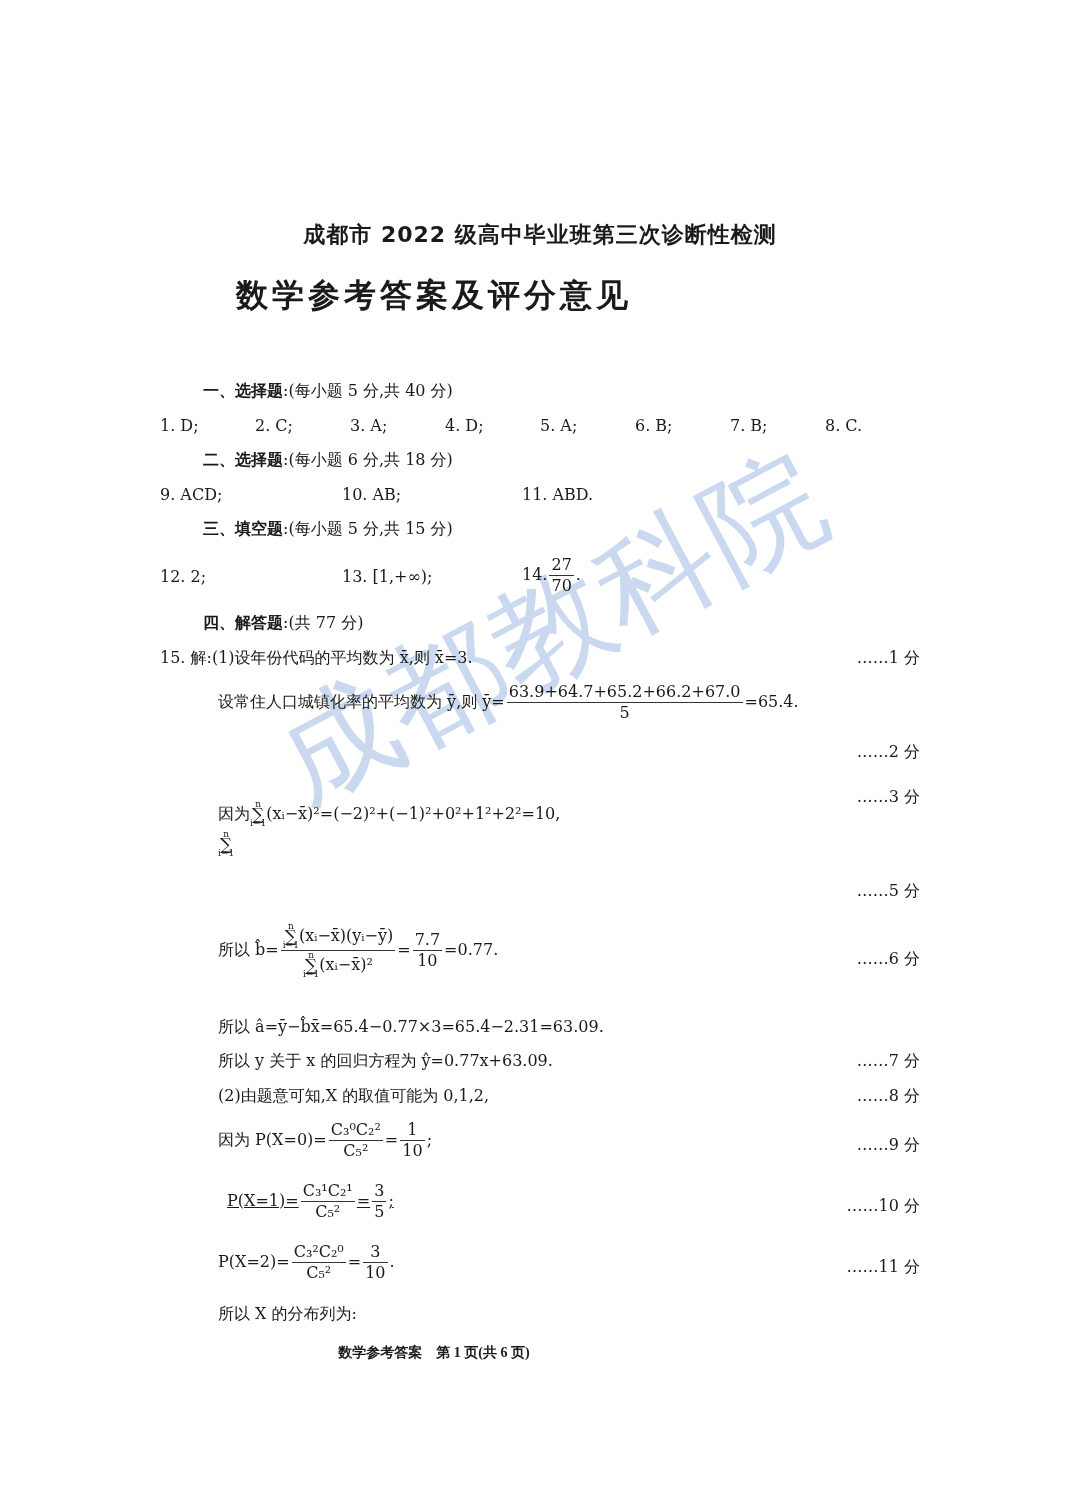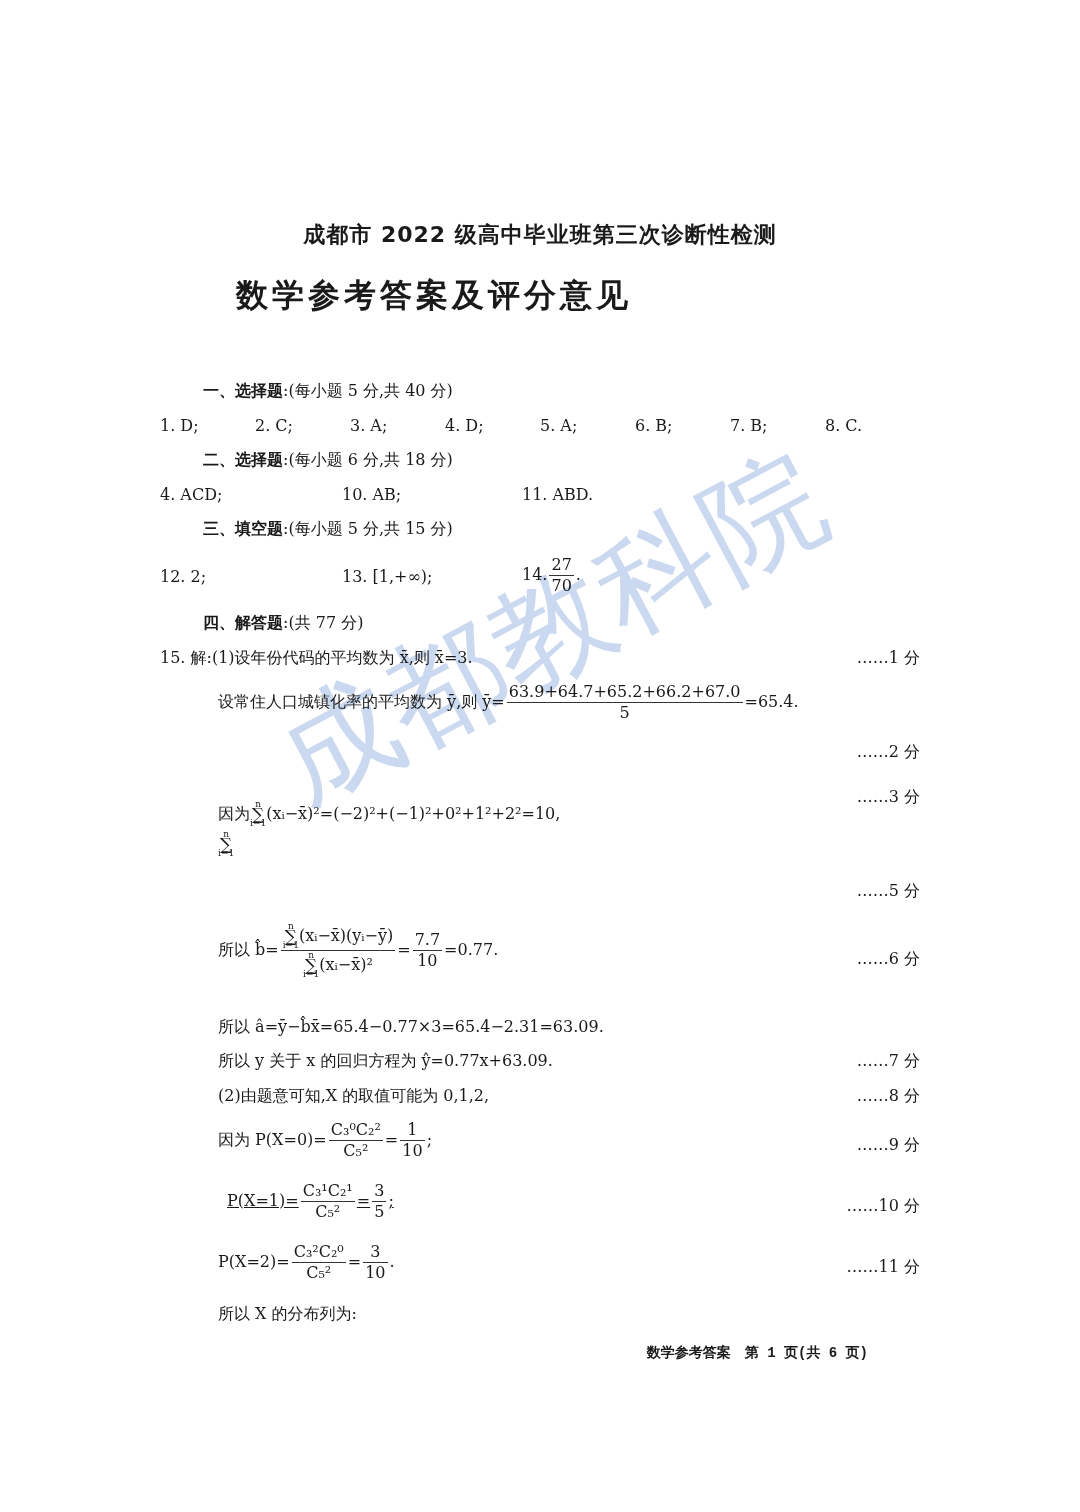--- a/index.html
+++ b/index.html
@@ -17,42 +17,42 @@
   .frac { display:inline-block; vertical-align:middle; text-align:center; margin:0 2px; }
   .frac > span { display:block; padding:0 2px; line-height:20px; }
   .frac > span.num { border-bottom:1px solid #333; }
   .sum { display:inline-block; vertical-align:middle; text-align:center; font-size:17px; line-height:10px; }
   .sum small { display:block; font-size:9px; line-height:9px; }
   .watermark {
     position:absolute; left:250px; top:700px; font-family:"DejaVu Sans","Liberation Sans",sans-serif;
     font-size:118px; color:#b9cdea; opacity:0.75; transform:rotate(-28deg); transform-origin:left top;
     letter-spacing:2px; white-space:nowrap; pointer-events:none;
   }
-  .footer { top:1344px; left:0; width:868px; text-align:right; font-size:14px; font-weight:bold; font-family:Liberation Mono, monospace; }
+  .footer { top:1344px; left:0; width:868px; text-align:center; font-size:14px; font-weight:bold; font-family:Liberation Serif, serif; }
 </style>
 </head>
 <body>
 
 <div class="watermark">成都教科院</div>
 
 <div class="abs t1">成都市 2022 级高中毕业班第三次诊断性检测</div>
 <div class="abs t2">数学参考答案及评分意见</div>
 
 <div class="abs sec" style="top:381px;left:160px;"><b>一、选择题</b><span>:(每小题 5 分,共 40 分)</span></div>
 <div class="abs ln" style="top:416px;left:160px;">1. D;</div>
 <div class="abs ln" style="top:416px;left:255px;">2. C;</div>
 <div class="abs ln" style="top:416px;left:350px;">3. A;</div>
 <div class="abs ln" style="top:416px;left:445px;">4. D;</div>
 <div class="abs ln" style="top:416px;left:540px;text-align:center;">5. A;</div>
 <div class="abs ln" style="top:416px;left:635px;">6. B;</div>
 <div class="abs ln" style="top:416px;left:730px;">7. B;</div>
 <div class="abs ln" style="top:416px;left:825px;">8. C.</div>
 
 <div class="abs sec" style="top:450px;left:160px;"><b>二、选择题</b><span>:(每小题 6 分,共 18 分)</span></div>
-<div class="abs ln" style="top:485px;left:160px;">4. ACD;</div>
+<div class="abs ln" style="top:485px;left:160px;">9. ACD;</div>
 <div class="abs ln" style="top:485px;left:342px;">10. AB;</div>
 <div class="abs ln" style="top:485px;left:522px;">11. ABD.</div>
 
 <div class="abs sec" style="top:519px;left:160px;"><b>三、填空题</b><span>:(每小题 5 分,共 15 分)</span></div>
 <div class="abs ln" style="top:567px;left:160px;">12. 2;</div>
 <div class="abs ln" style="top:567px;left:342px;">13. [1,+∞);</div>
 <div class="abs ln" style="top:555px;left:522px;">
   <span>14.</span><span class="frac"><span class="num">27</span><span>70</span></span>.
 </div>
 

